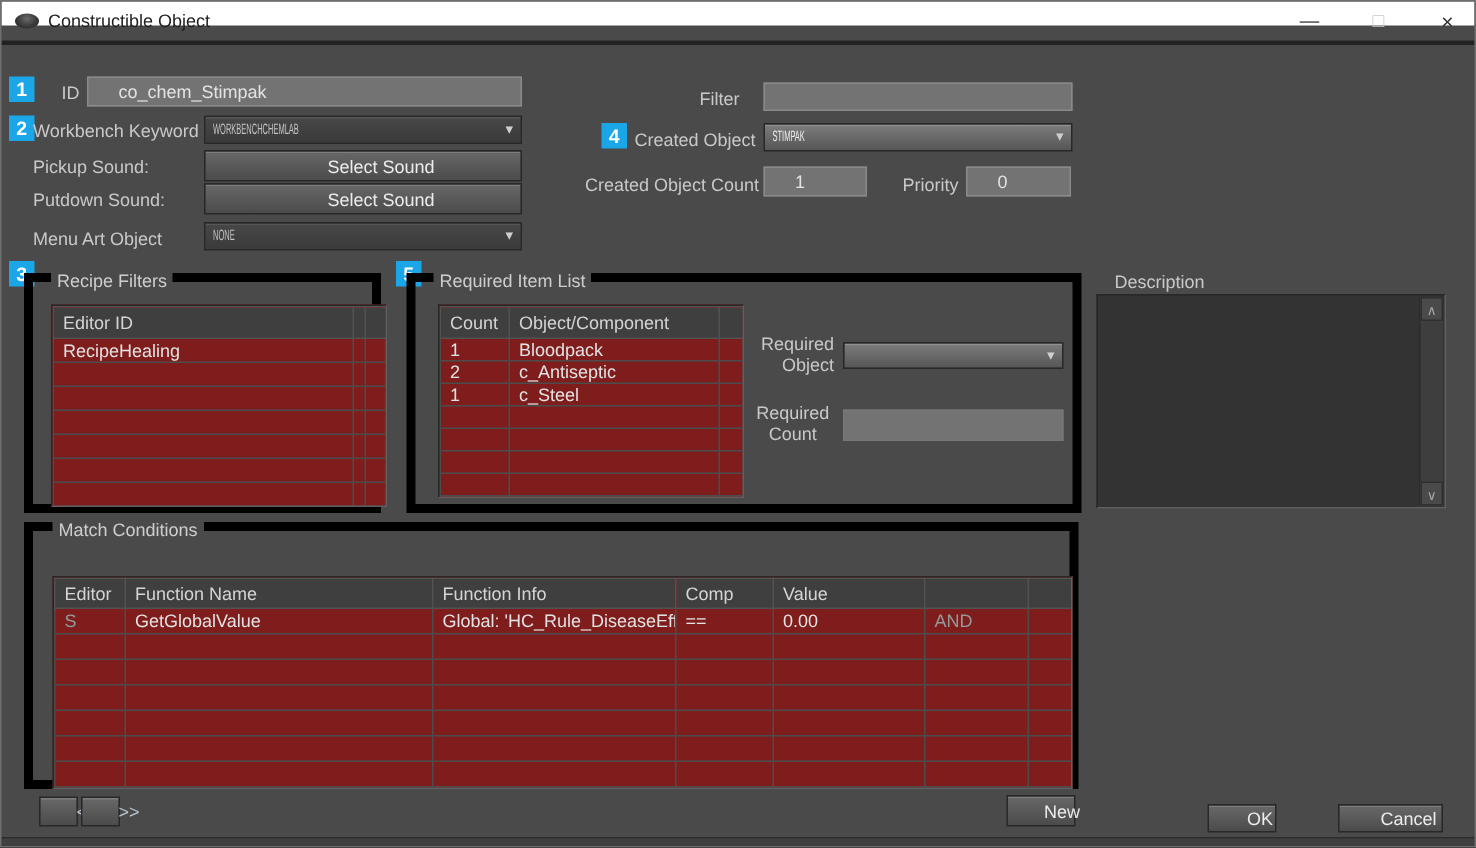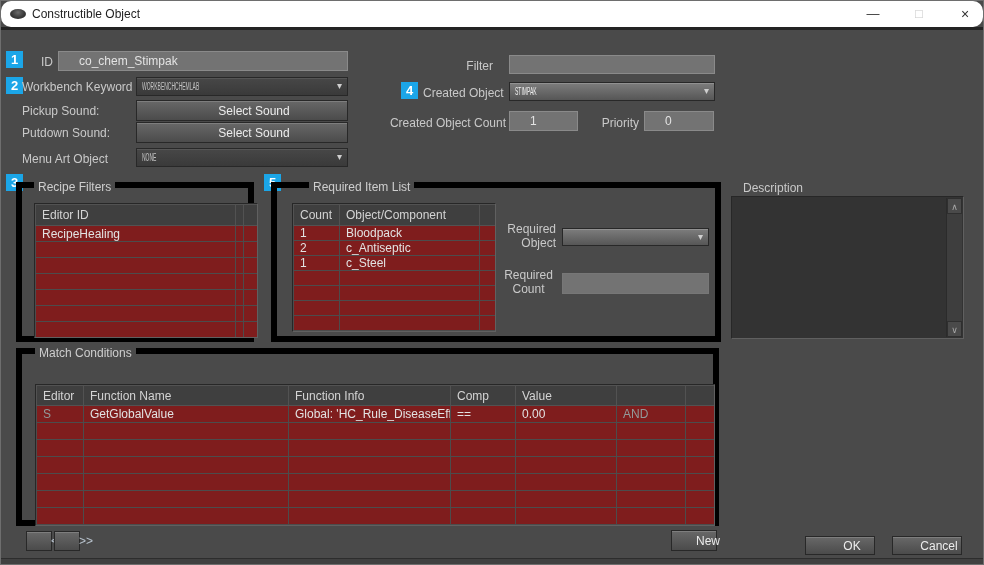--- a/index.html
+++ b/index.html
@@ -3,21 +3,21 @@
 <meta charset="utf-8">
 <style>
   * { margin:0; padding:0; box-sizing:border-box; }
   html,body { background:#2a2a2a; }
   body { font-family:"Liberation Sans", sans-serif; }
   #window {
     position:relative; width:984px; height:565px; overflow:hidden;
     background:#4a4a4a; border:1px solid #6e6e6e;
   }
   
-  #titlebar { position:absolute; left:0; top:0; width:100%; height:26px; background:#ffffff;border-radius:10px; }
+  #titlebar { position:absolute; left:0; top:0; width:100%; height:16px; background:#ffffff; }
   #titlebar-sep { position:absolute; left:0; top:26px; width:100%; height:3px; background:#232323; }
   .app-icon { position:absolute; left:9px; top:8px; width:16px; height:10px;
     background:radial-gradient(ellipse at 50% 35%, #6a6a6a 0%, #3a3a3a 55%, #222 100%);
     border-radius:50%; }
   .title-text { position:absolute; left:31px; top:6px; font-size:12px; color:#1f1f1f; }
   .win-btn { position:absolute; top:0; width:34px; height:26px; text-align:center; line-height:26px;
     font-size:13px; color:#333; }
   .win-btn.disabled { color:#c9c9c9; }
   #btn-min { left:855px; }
   #btn-max { left:901px; }
@@ -180,21 +180,21 @@
               <td></td>
               <td></td>
               <td></td>
             </tr>
           </tbody>
         </table>
     </div>
   </div>
 
   <div class="group" style="left:270px;top:181px;width:450px;height:160px;">
-    <span class="gtitle" style="left:12px;margin-left:20px;">Required Item List</span>
+    <span class="gtitle" style="left:12px;">Required Item List</span>
     <div class="sunken" style="left:15px;top:15px;width:204px;height:129px;">
       <table class="dlg" id="required-table">
           <colgroup>
             <col style="width: 46px;">
             <col style="width: 140px;">
             <col style="width: 16px;">
           </colgroup>
           <thead>
             <tr>
               <th>Count</th>
@@ -350,17 +350,17 @@
               <td></td>
             </tr>
           </tbody>
         </table>
     </div>
   </div>
 
   <button class="btn" style="left:25px;top:530px;width:21px;height:20px;color:#b9c4cf;">&lt;&lt;</button>
   <button class="btn" style="left:53px;top:530px;width:21px;height:20px;color:#b9c4cf;">&gt;&gt;</button>
   <button class="btn" style="left:670px;top:529px;width:46px;height:21px;">New</button>
-  <button class="btn" style="left:804px;top:535px;width:70px;height:19px;">OK</button>
+  <button class="btn" style="left:804px;top:535px;width:46px;height:19px;">OK</button>
   <button class="btn" style="left:891px;top:535px;width:70px;height:19px;">Cancel</button>
 
   <div id="bottom-strip"></div>
 </div>
 
 </body></html>

